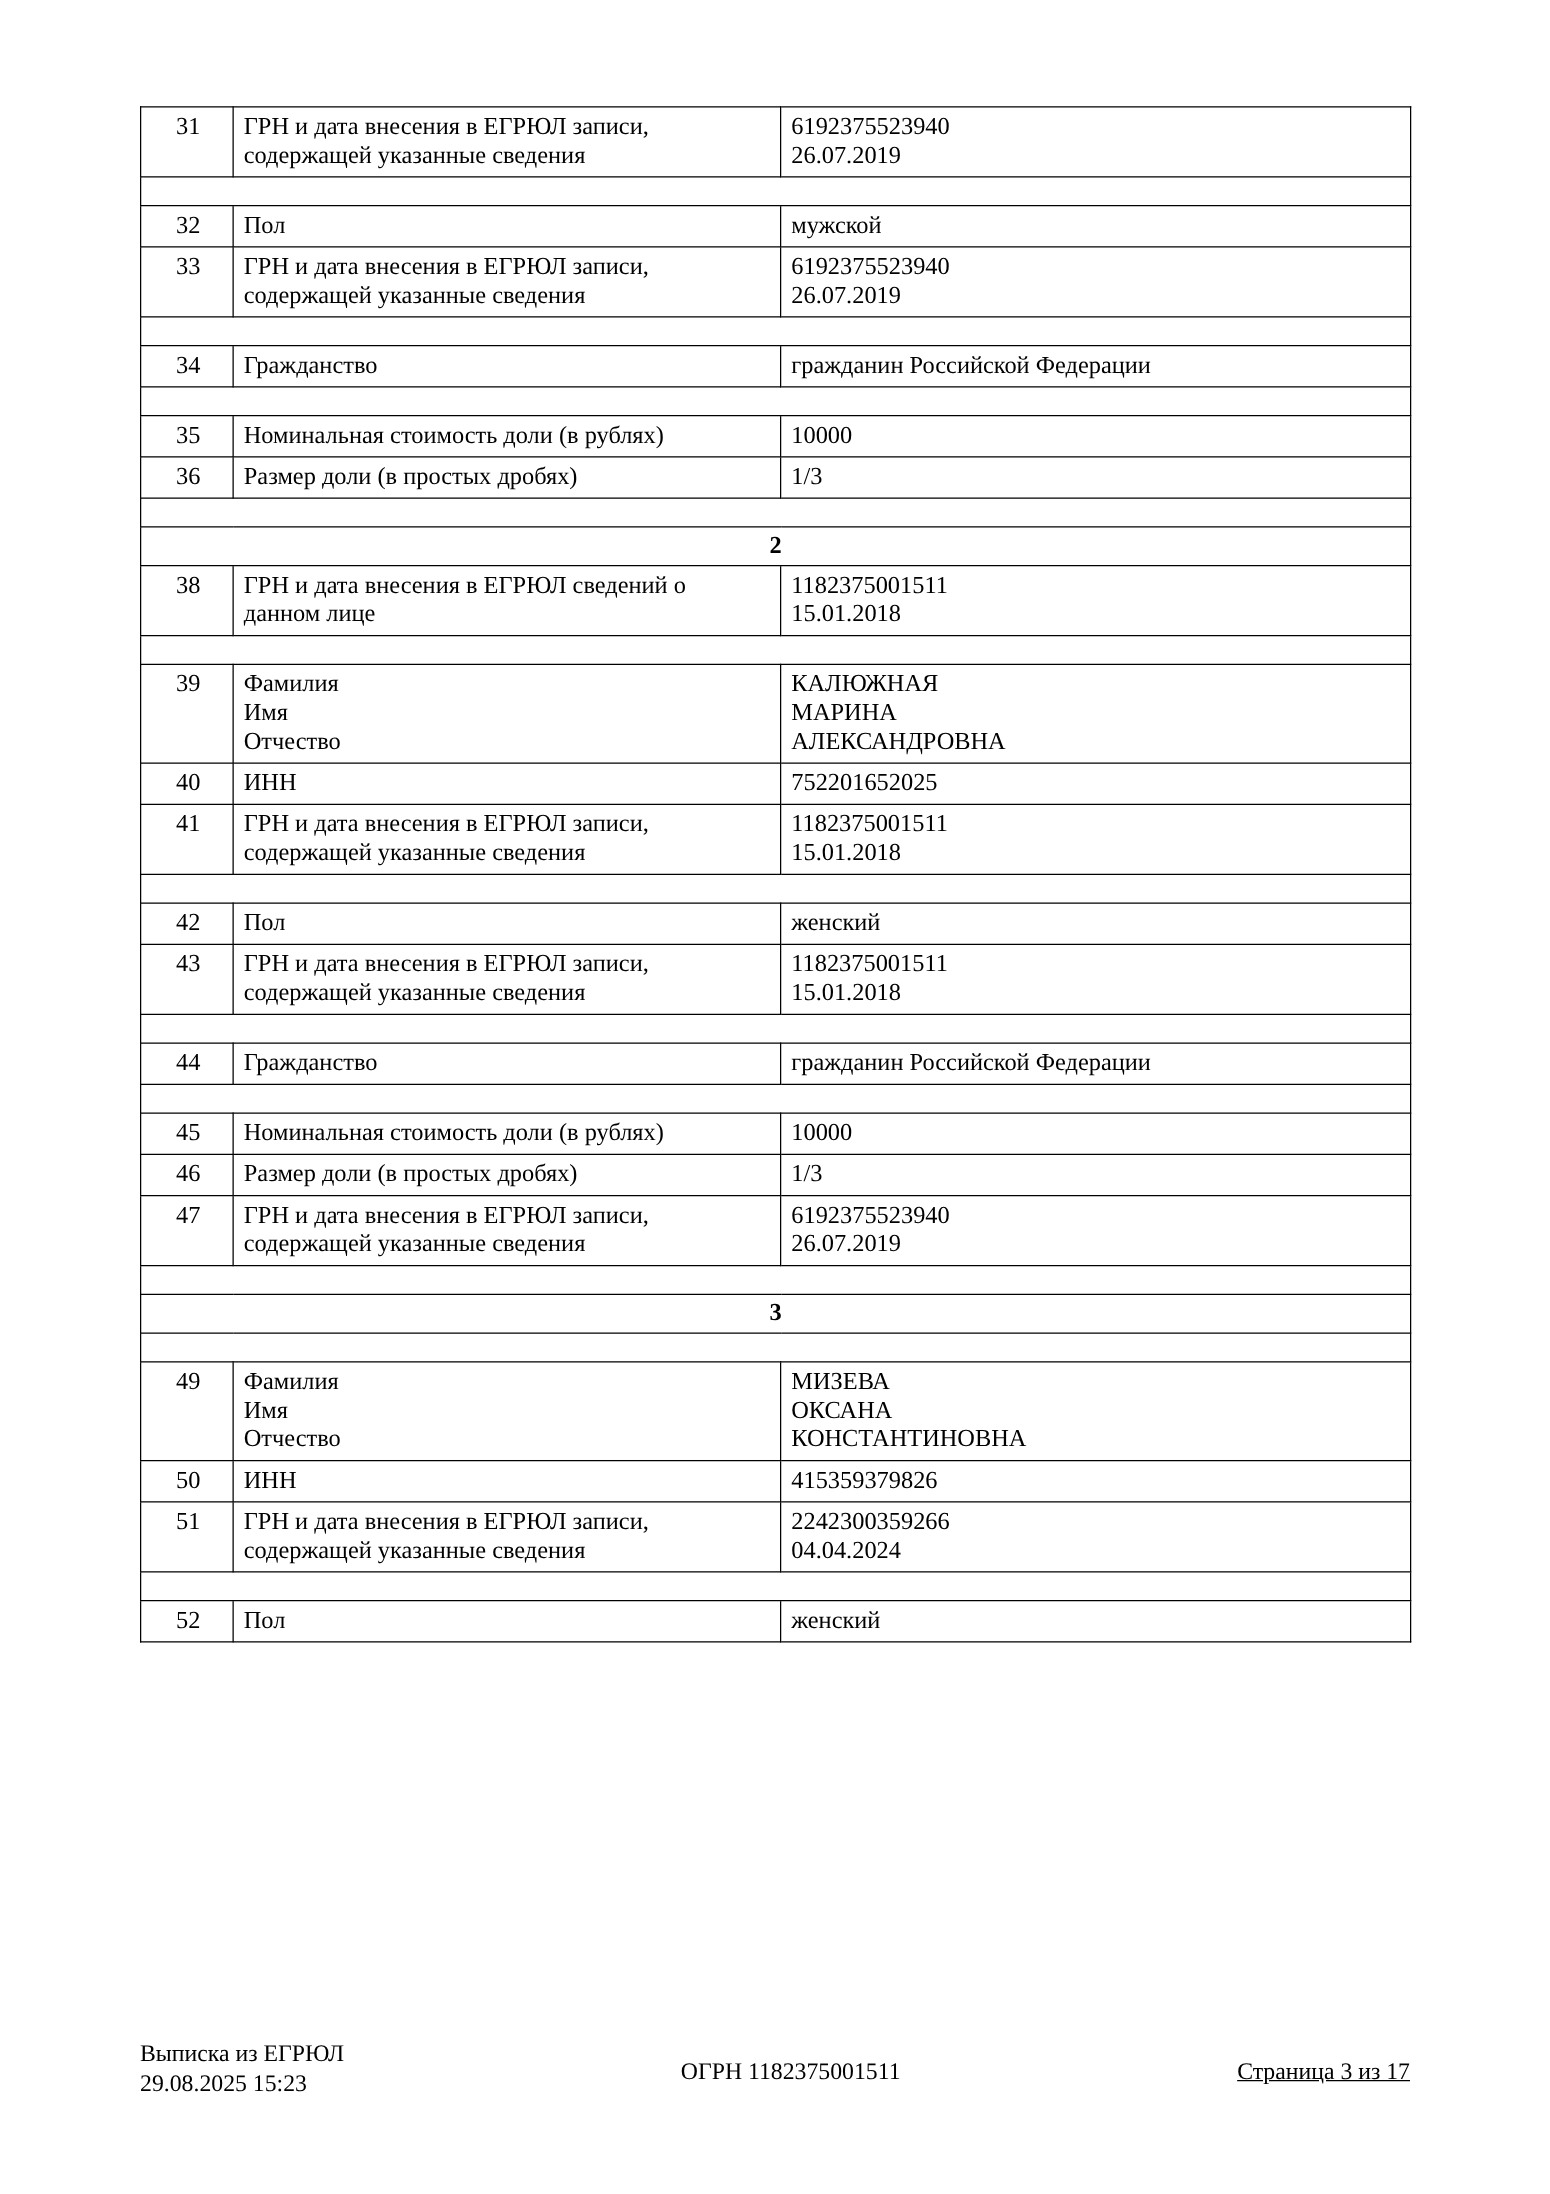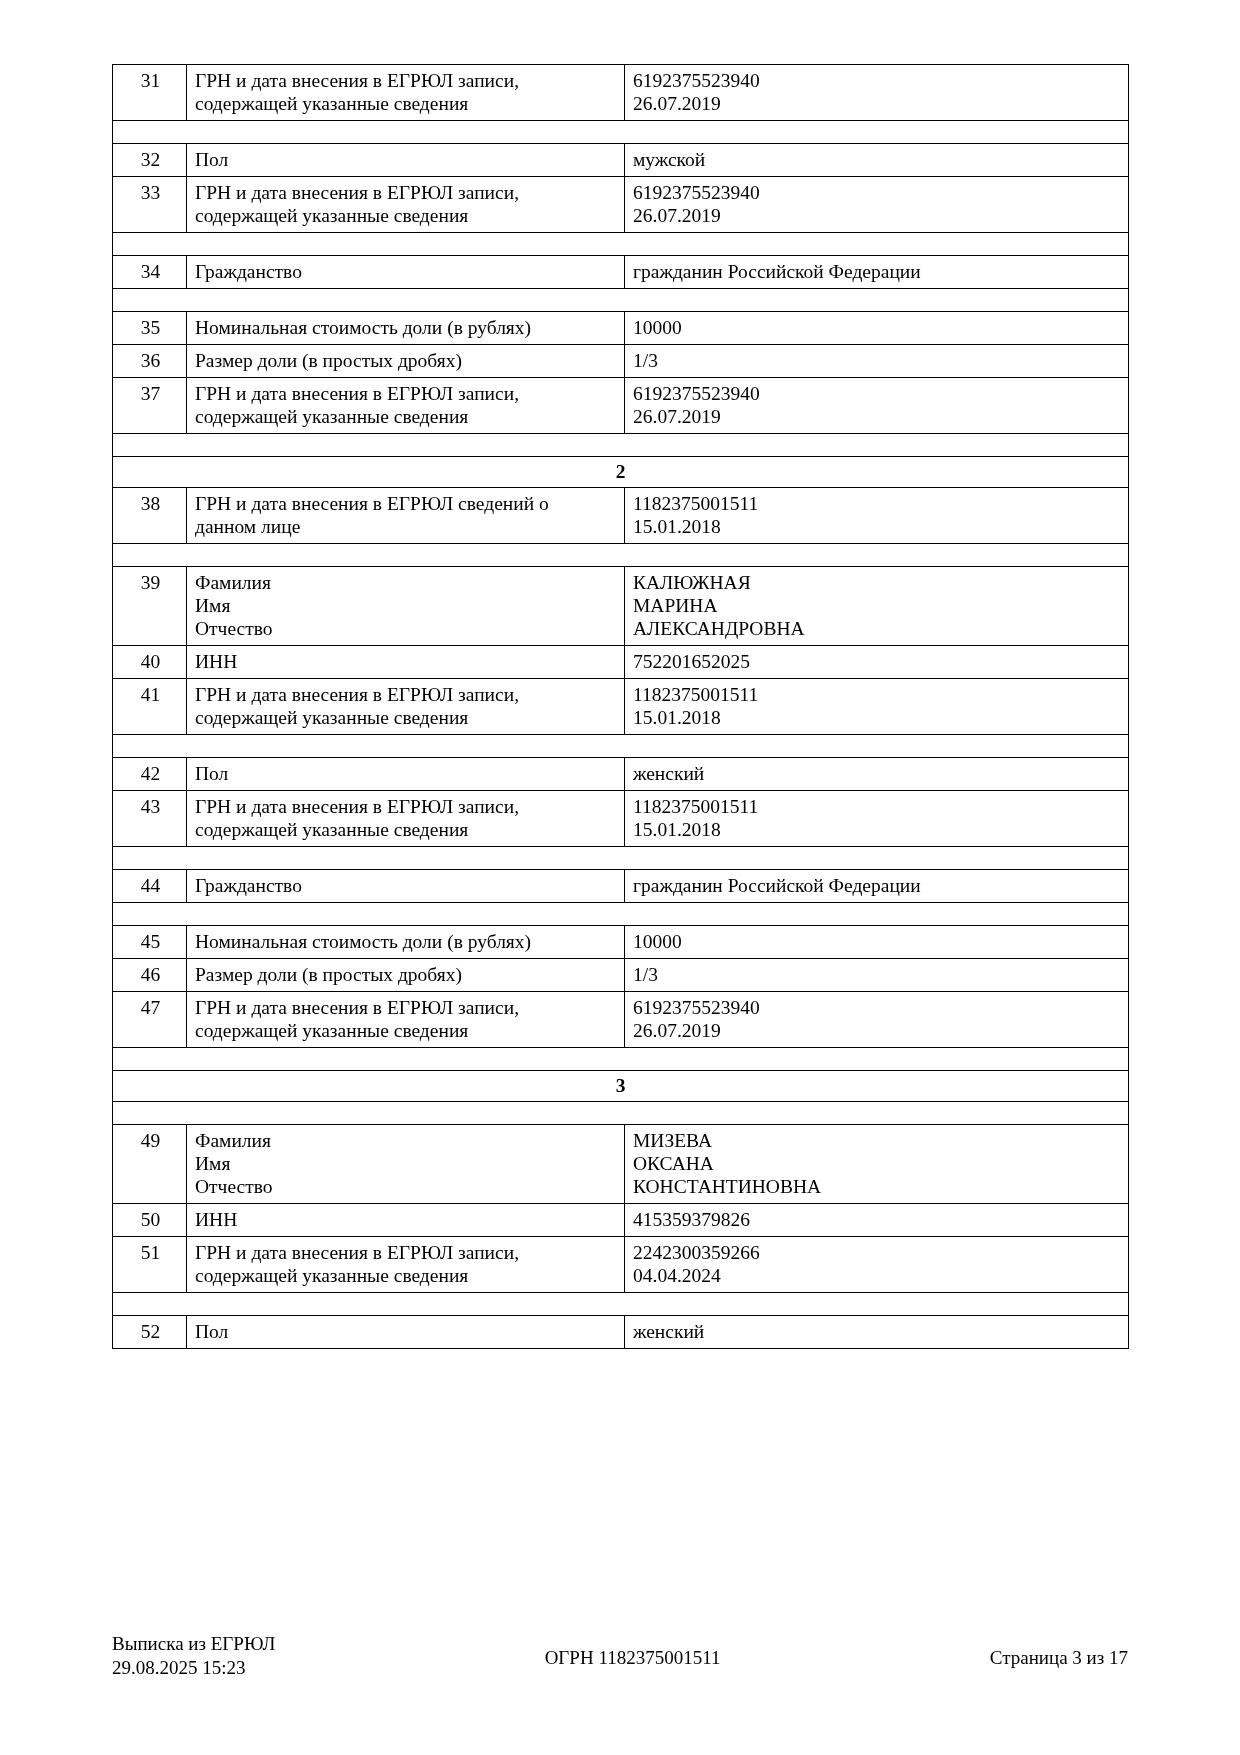--- a/index.html
+++ b/index.html
@@ -12,21 +12,21 @@
     height: 1755px;
     font-family: "Liberation Serif", serif;
     color: #000000;
     position: relative;
   }
   .page {
     position: relative;
     width: 1240px;
     height: 1755px;
     box-sizing: border-box;
-    padding: 64px 112px 0 112px;
+    padding: 85px 112px 0 112px;
   }
   table.doc {
     width: 1016px;
     border-collapse: collapse;
     table-layout: fixed;
     font-size: 19.5px;
     line-height: 1.18;
   }
   table.doc td {
     border: 1px solid #000000;
@@ -65,21 +65,21 @@
     line-height: 1.3;
     font-family: "Liberation Serif", serif;
   }
   .footer-row {
     display: flex;
     justify-content: space-between;
     align-items: flex-start;
   }
   .footer-left { text-align: left; }
   .footer-center { text-align: right; flex: 0 0 auto; padding-top: 14px; }
-  .footer-right { text-align: right; padding-top: 14px; }
+  .footer-right { text-align: right; padding-top: 14px; text-decoration: underline; }
 </style>
 </head>
 <body>
 
 <div class="page">
 
   <table class="doc">
     <colgroup>
       <col class="c-num">
       <col class="c-label">
@@ -144,31 +144,20 @@
             <span class="ln">10000</span>
           </td>
         </tr>
         <tr>
           <td class="num">36</td>
           <td class="label">
             <span class="ln">Размер доли (в простых дробях)</span>
           </td>
           <td class="value">
             <span class="ln">1/3</span>
-          </td>
-        </tr>
-        <tr>
-          <td class="num">37</td>
-          <td class="label">
-            <span class="ln">ГРН и дата внесения в ЕГРЮЛ записи,</span>
-            <span class="ln">содержащей указанные сведения</span>
-          </td>
-          <td class="value">
-            <span class="ln">6192375523940</span>
-            <span class="ln">26.07.2019</span>
           </td>
         </tr>
         <tr class="spacer">
           <td colspan="3"></td>
         </tr>
         <tr class="group">
           <td colspan="3">2</td>
         </tr>
         <tr>
           <td class="num">38</td>

